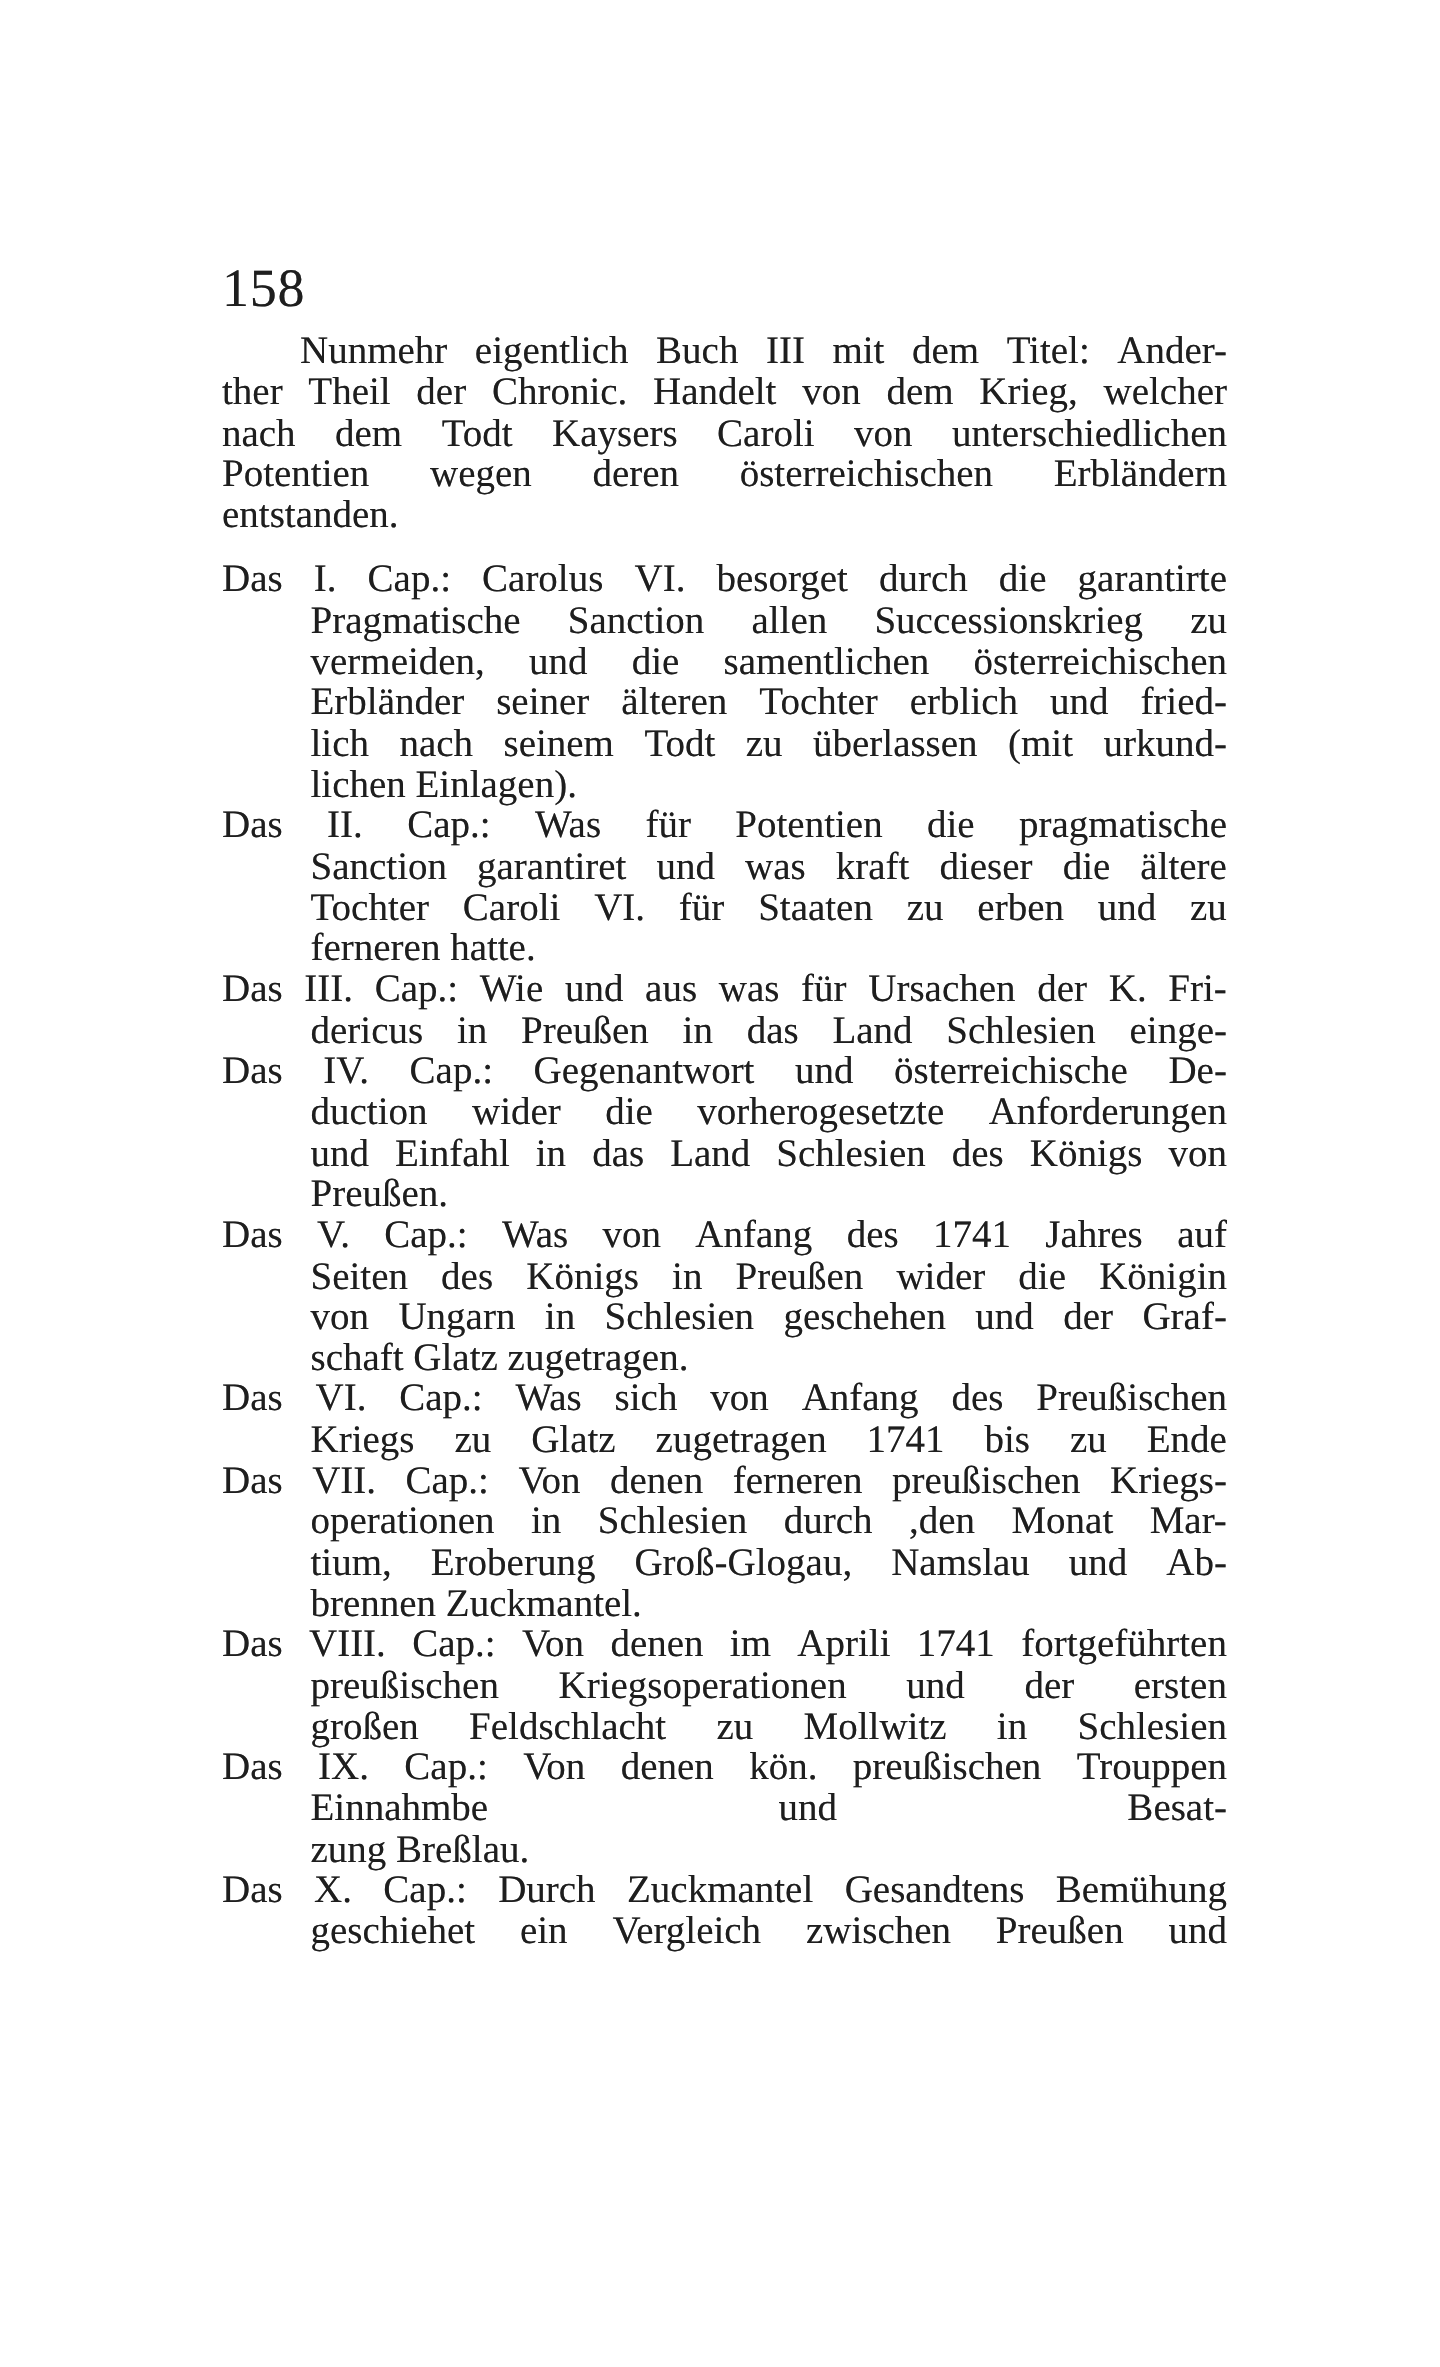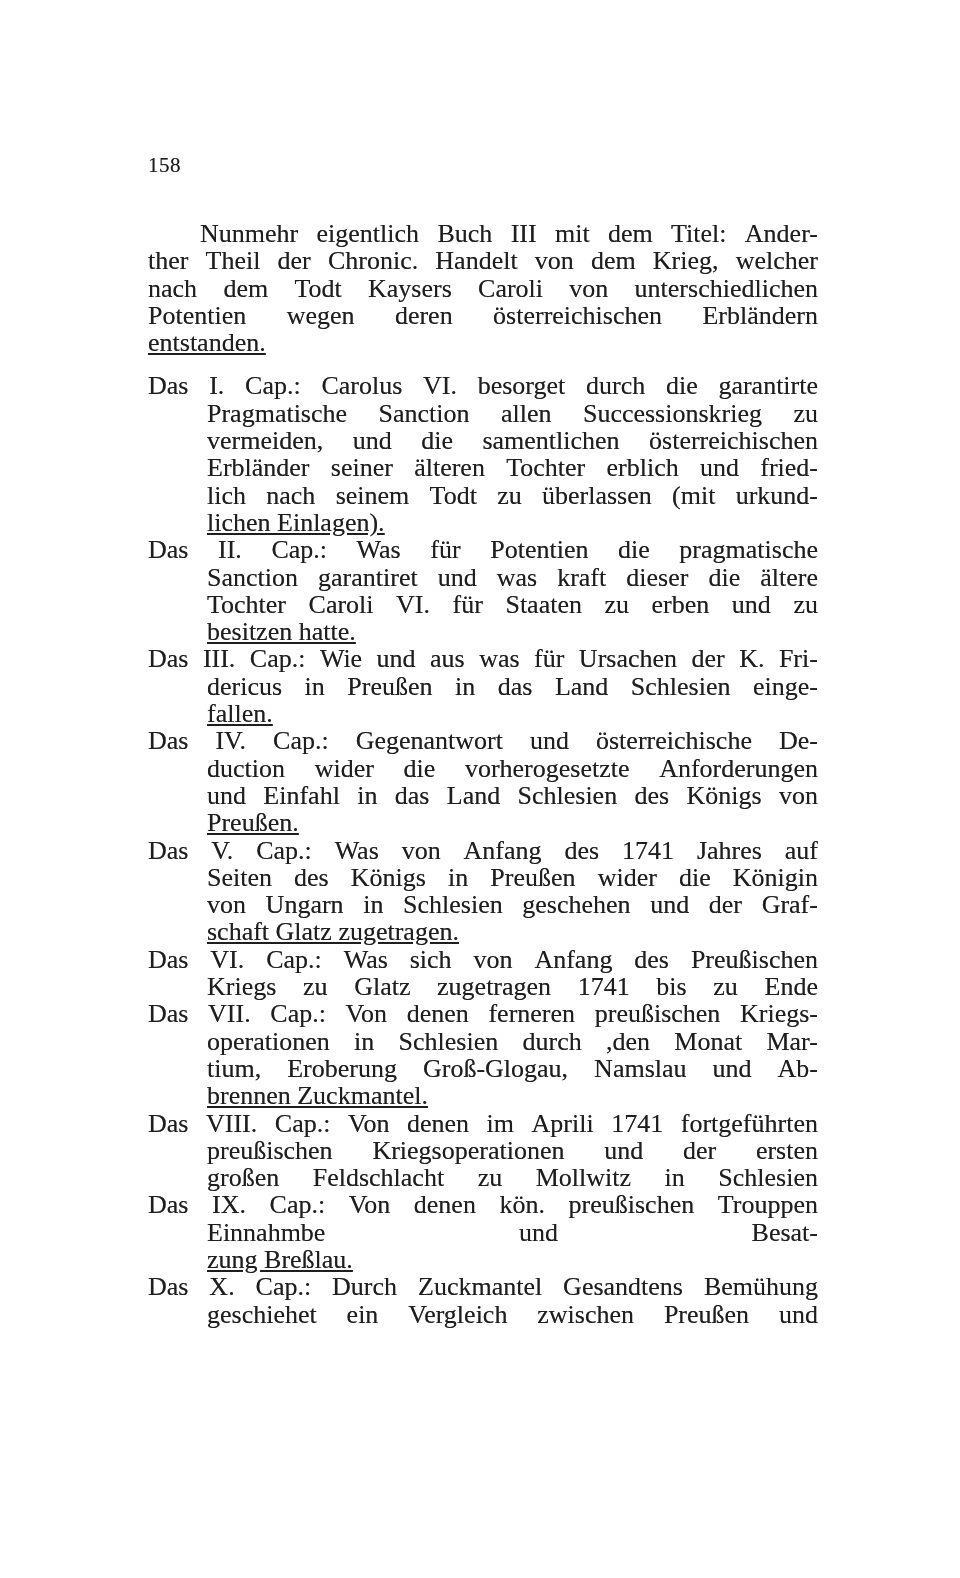--- a/index.html
+++ b/index.html
@@ -21,22 +21,22 @@
   }
   .page {
     position: relative;
     width: 960px;
     height: 1578px;
     background: var(--paper);
   }
   .page-number {
     position: absolute;
     left: 148px;
-    top: 152px;
-    font-size: 21px;
+    top: 179px;
+    font-size: 36px;
     line-height: 27.3px;
     letter-spacing: 0.5px;
   }
   .text-block {
     position: absolute;
     left: 148px;
     top: 220px;
     width: 670px;
     font-size: 26px;
   }
@@ -44,21 +44,21 @@
   .line {
     line-height: 27.3px;
     min-height: 27.3px;
     white-space: nowrap;
   }
   .line.just {
     display: flex;
     flex-wrap: nowrap;
     justify-content: space-between;
   }
-  .line.nojust { display: block; text-decoration: underline; }
+  .line.nojust { display: block; }
   .line.ind1 { margin-left: 59px; }
   .line.ind2 { margin-left: 52px; }
   
   .page { text-shadow: 0 0 0.4px rgba(20,20,20,0.55); }
 </style>
 </head>
 <body>
 
 <div class="page">
   <div class="page-number">158</div>
@@ -177,21 +177,21 @@
             <span>Tochter</span>
             <span>Caroli</span>
             <span>VI.</span>
             <span>für</span>
             <span>Staaten</span>
             <span>zu</span>
             <span>erben</span>
             <span>und</span>
             <span>zu</span>
           </div>
-          <div class="line ind1 nojust">besitzen hatte.</div>
+          <div class="line ind1 nojust">ferneren hatte.</div>
         </div>
         <div class="chapter-entry">
           <div class="line ind0 just">
             <span>Das</span>
             <span>III.</span>
             <span>Cap.:</span>
             <span>Wie</span>
             <span>und</span>
             <span>aus</span>
             <span>was</span>
@@ -204,21 +204,20 @@
           <div class="line ind1 just">
             <span>dericus</span>
             <span>in</span>
             <span>Preußen</span>
             <span>in</span>
             <span>das</span>
             <span>Land</span>
             <span>Schlesien</span>
             <span>einge-</span>
           </div>
-          <div class="line ind1 nojust">fallen.</div>
         </div>
         <div class="chapter-entry">
           <div class="line ind0 just">
             <span>Das</span>
             <span>IV.</span>
             <span>Cap.:</span>
             <span>Gegenantwort</span>
             <span>und</span>
             <span>österreichische</span>
             <span>De-</span>

